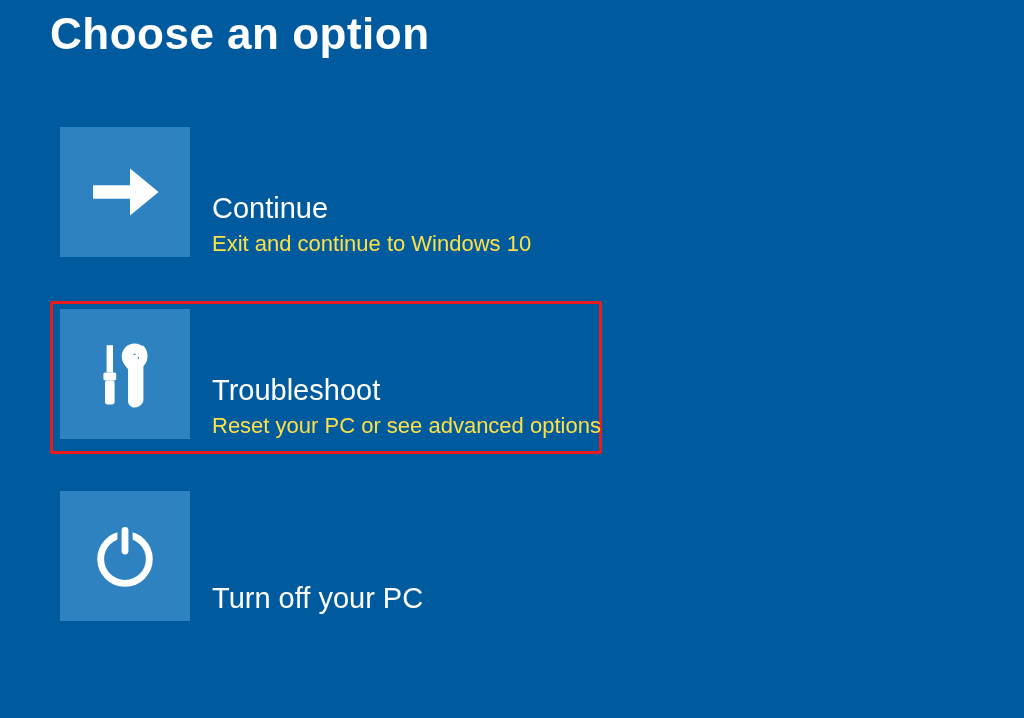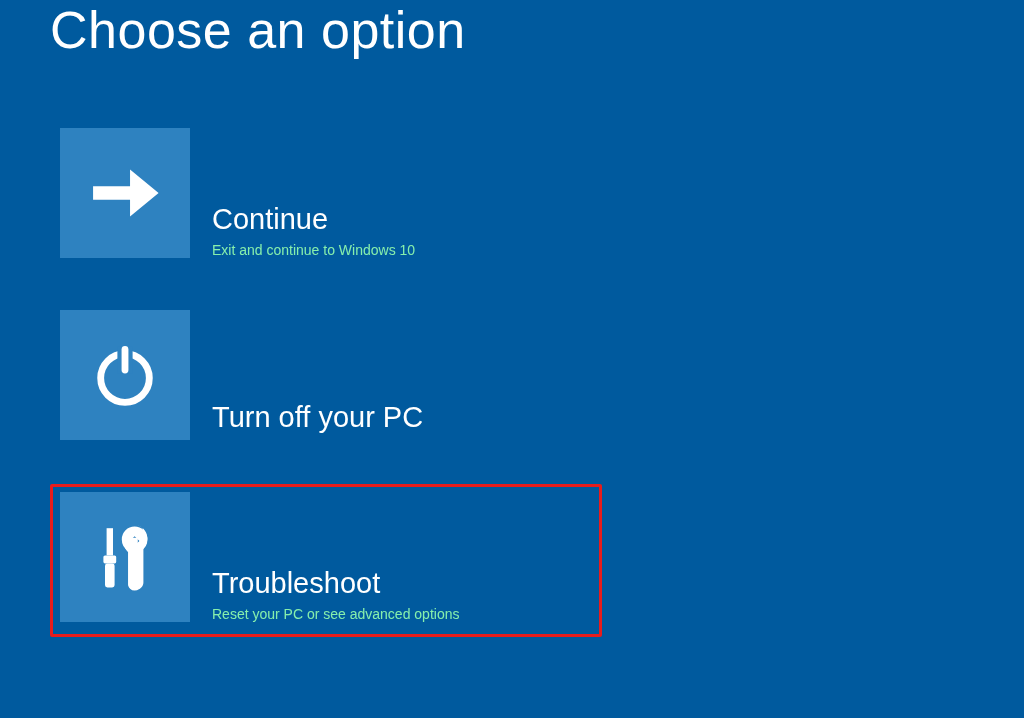--- a/index.html
+++ b/index.html
@@ -12,24 +12,25 @@
       height: 718px;
       background: #005a9e;
       font-family: "Segoe UI", "Segoe UI Light", sans-serif;
       color: #ffffff;
       overflow: hidden;
     }
     .container {
       padding: 0 50px;
     }
     .title {
-      font-size: 52px;
-      font-weight: 400;
+      font-size: 44px;
+      font-weight: 700;
       margin-bottom: 60px;
       letter-spacing: 0.5px;
+      margin-top: 9px;
     }
     .options {
       display: flex;
       flex-direction: column;
       gap: 36px;
     }
     .option {
       display: flex;
       align-items: flex-end;
       cursor: pointer;
@@ -61,23 +62,23 @@
     .option-text {
       padding-left: 22px;
       padding-top: 4px;
     }
     .option-title {
       font-size: 29px;
       font-weight: 300;
       margin-bottom: 6px;
     }
     .option-desc {
-      font-size: 14px;
+      font-size: 22px;
       font-weight: 300;
-      color: #86efac;
+      color: #fde047;
     }
     svg {
       display: block;
     }
   </style>
 </head>
 <body>
 
 <div class="container">
   <h1 class="title">Choose an option</h1>
@@ -87,36 +88,20 @@
     <div class="option-wrapper">
       <div class="option">
         <div class="icon-tile">
           <svg width="84" height="84" viewBox="0 0 100 100">
             <path d="M 12 42 L 56 42 L 56 22 L 90 50 L 56 78 L 56 58 L 12 58 Z" fill="#ffffff"></path>
           </svg>
         </div>
         <div class="option-text">
           <div class="option-title">Continue</div>
           <div class="option-desc">Exit and continue to Windows 10</div>
-        </div>
-      </div>
-    </div>
-
-    <div class="option-wrapper">
-      <div class="option">
-        <div class="icon-tile">
-          <svg width="76" height="76" viewBox="0 0 100 100">
-            <circle cx="50" cy="54" r="32" stroke="#ffffff" stroke-width="9" fill="none"></circle>
-            <rect x="40" y="12" width="20" height="36" fill="#2e82c0"></rect>
-            <rect x="45.5" y="12" width="9" height="36" rx="4.5" fill="#ffffff"></rect>
-          </svg>
-        </div>
-        <div class="option-text">
-          <div class="option-title">Turn off your PC</div>
-          <div class="option-desc"></div>
         </div>
       </div>
     </div>
 
     <div class="option-wrapper">
       <div class="highlight-box"></div>
       <div class="option">
         <div class="icon-tile">
           <svg width="80" height="80" viewBox="0 0 100 100">
 
@@ -170,14 +155,30 @@
             </g>
           </svg>
         </div>
         <div class="option-text">
           <div class="option-title">Troubleshoot</div>
           <div class="option-desc">Reset your PC or see advanced options</div>
         </div>
       </div>
     </div>
 
+    <div class="option-wrapper">
+      <div class="option">
+        <div class="icon-tile">
+          <svg width="76" height="76" viewBox="0 0 100 100">
+            <circle cx="50" cy="54" r="32" stroke="#ffffff" stroke-width="9" fill="none"></circle>
+            <rect x="40" y="12" width="20" height="36" fill="#2e82c0"></rect>
+            <rect x="45.5" y="12" width="9" height="36" rx="4.5" fill="#ffffff"></rect>
+          </svg>
+        </div>
+        <div class="option-text">
+          <div class="option-title">Turn off your PC</div>
+          <div class="option-desc"></div>
+        </div>
+      </div>
+    </div>
+
   </div>
 </div>
 
 </body></html>

